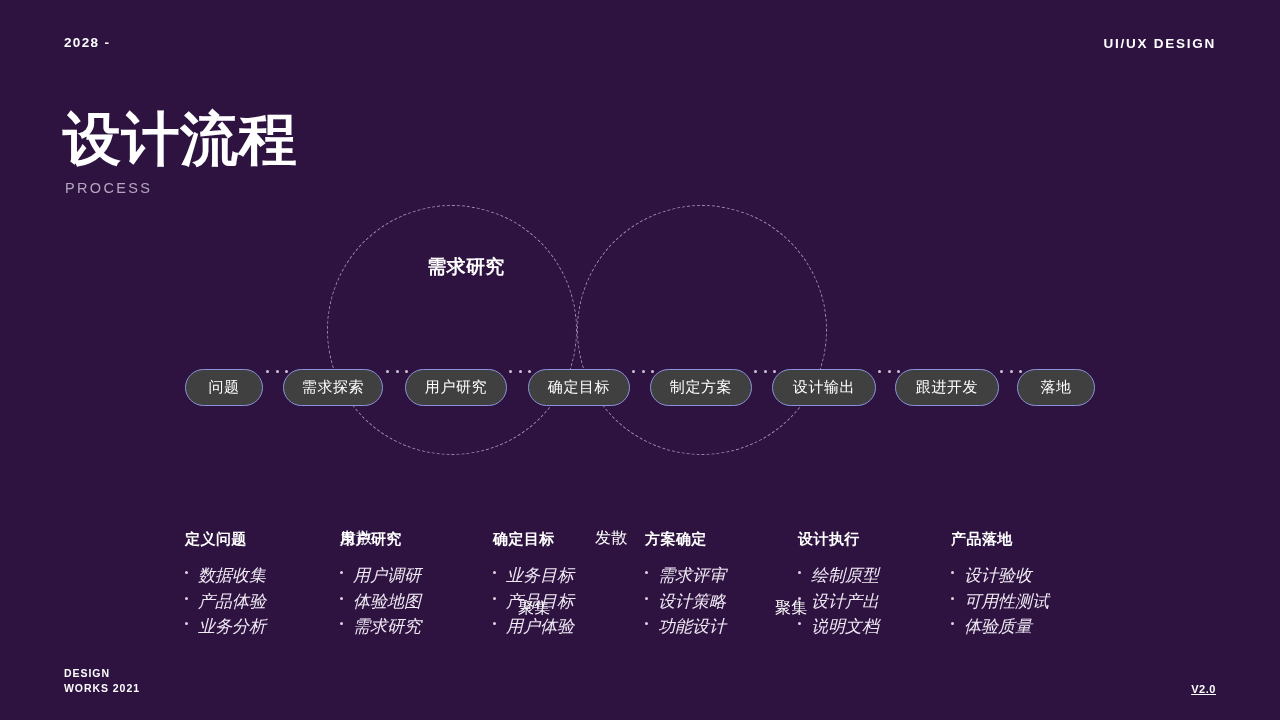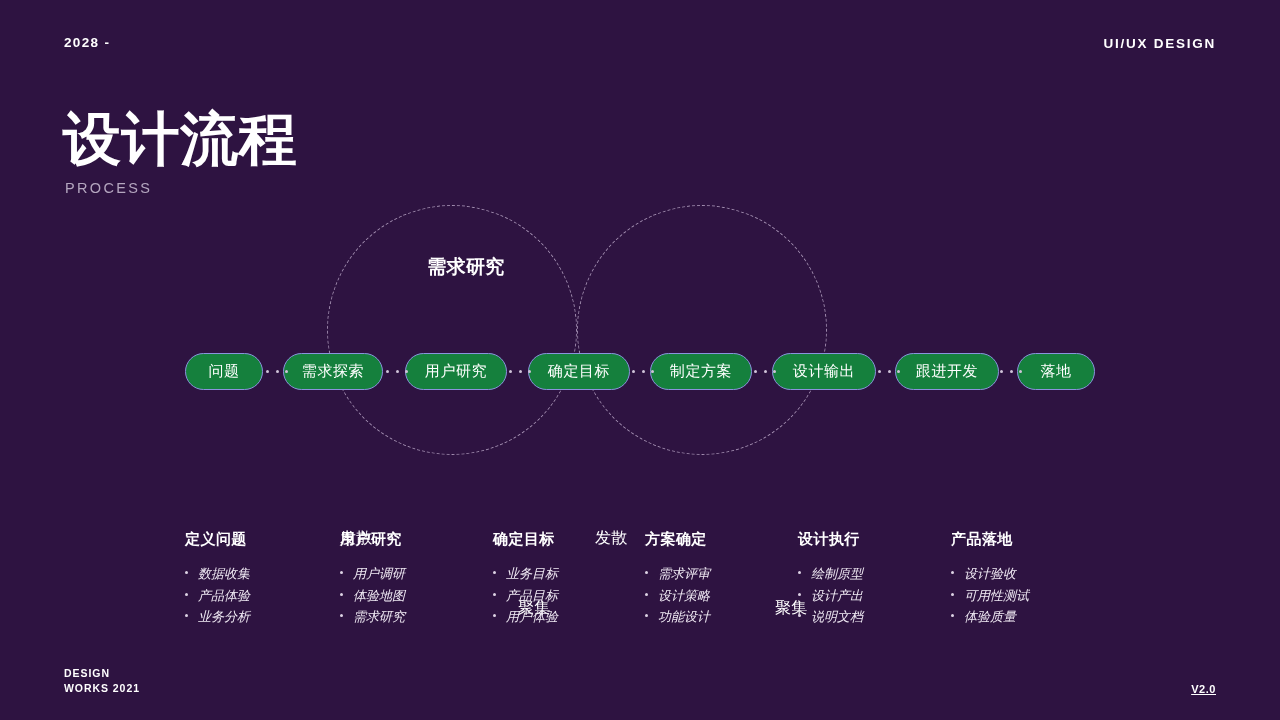--- a/index.html
+++ b/index.html
@@ -58,22 +58,22 @@
   .flowlbl.d1{ left:340px; top:328px; }
   .flowlbl.c1{ left:518px; top:398px; }
   .flowlbl.d2{ left:595px; top:328px; }
   .flowlbl.c2{ left:775px; top:398px; }
 
   
   .pills{
     position:absolute; left:0; top:353px; width:1280px; height:37px;
   }
   .pill{
-    position:absolute; top:0; height:37px;
-    background:#15803d;
+    position:absolute; top:16px; height:37px;
+    background:#404040;
     border:1.6px solid #8a93dd;
     border-radius:19px;
     display:flex; align-items:center; justify-content:center;
     font-size:15px; letter-spacing:.04em; color:#ffffff;
     white-space:nowrap;
   }
   .dots{
     position:absolute; top:17px; height:3px; width:22px;
     display:flex; justify-content:space-between; align-items:center;
   }
@@ -82,21 +82,21 @@
   
   .cols{ position:absolute; left:0; top:530px; width:1280px; }
   .col{ position:absolute; top:0; }
   .col h3{
     font-size:15px; font-weight:700; letter-spacing:.03em;
     margin:0 0 18px 0; white-space:nowrap;
   }
   .col ul{ list-style:none; }
   .col li{
     position:relative; padding-left:13px;
-    font-size:13px; font-style:italic; font-weight:400;
+    font-size:17px; font-style:italic; font-weight:400;
     color:#f0eaf4; line-height:1; margin-bottom:8.5px;
     white-space:nowrap;
   }
   .col li::before{
     content:""; position:absolute; left:0; top:4px;
     width:3px; height:3px; border-radius:50%; background:#ddd3e4;
   }
 
   
   .foot-left{

